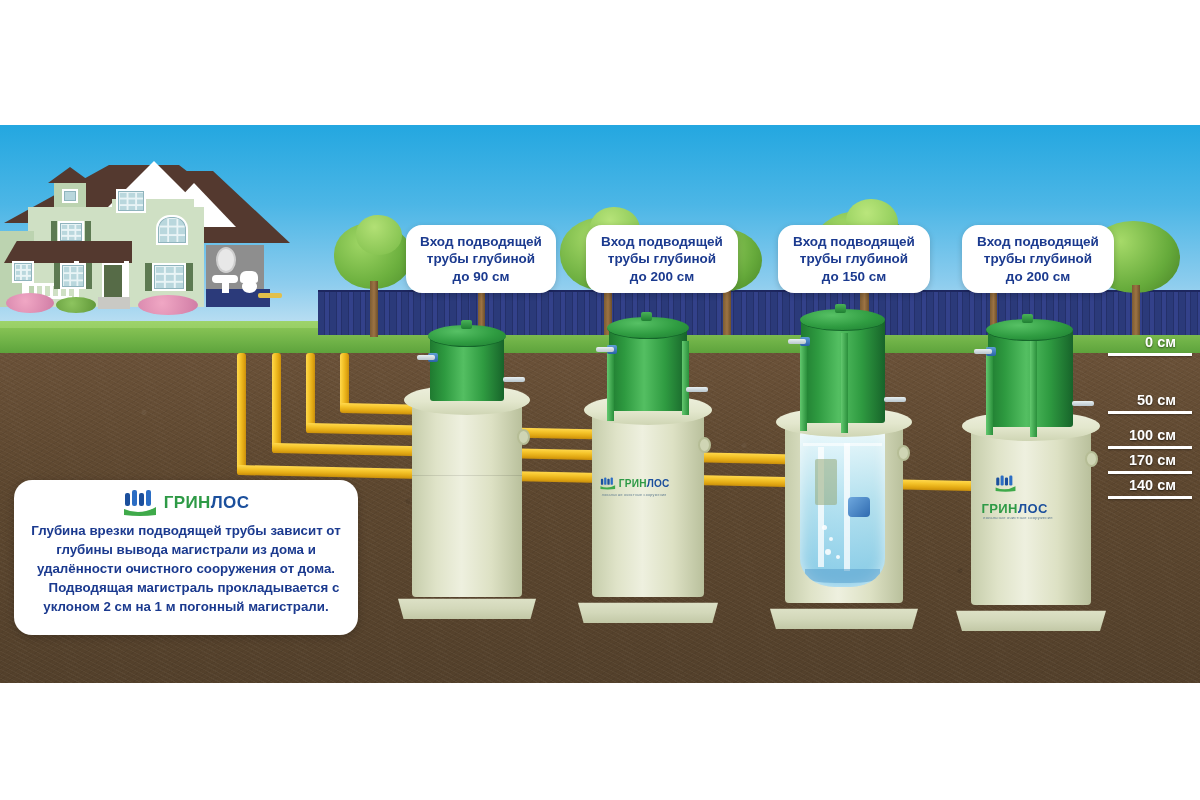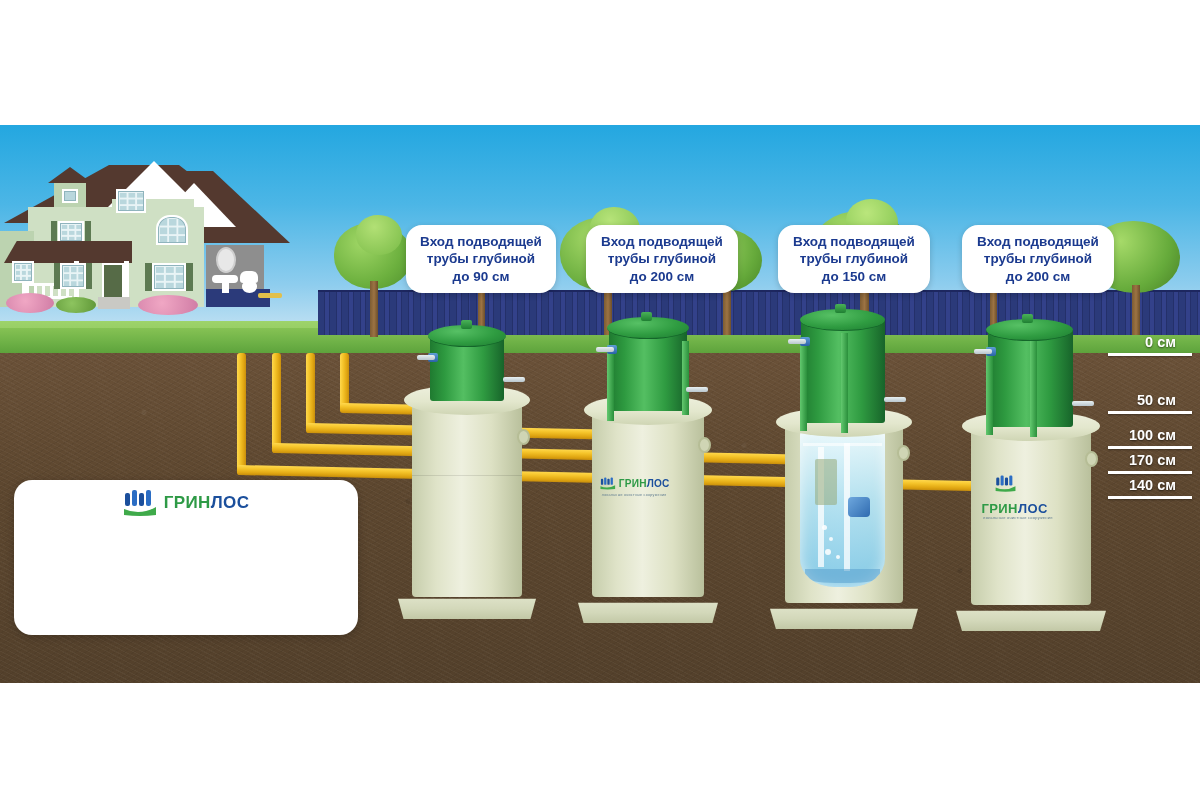--- a/index.html
+++ b/index.html
@@ -474,16 +474,18 @@
             <rect x="9" y="1" width="5" height="16" rx="2" fill="#2b6dc4"></rect>
             <rect x="16" y="4" width="5" height="13" rx="2" fill="#1b4f9c"></rect>
             <rect x="23" y="1" width="5" height="16" rx="2" fill="#2b6dc4"></rect>
             <path d="M1 20 Q17 27 33 18 L33 26 Q17 28 1 26 Z" fill="#3faa4a"></path>
           </svg>
         </div>
         <div class="logo-text">
           <span class="g">ГРИН</span><span class="l">ЛОС</span>
         </div>
       </div>
+      <p>Глубина врезки подводящей трубы зависит от глубины вывода магистрали из дома и удалённости очистного сооружения от дома.</p>
+      <p>Подводящая магистраль прокладывается с уклоном 2 см на 1 м погонный магистрали.</p>
     </div>
 
   </div>
 </div>
 
 </body></html>

